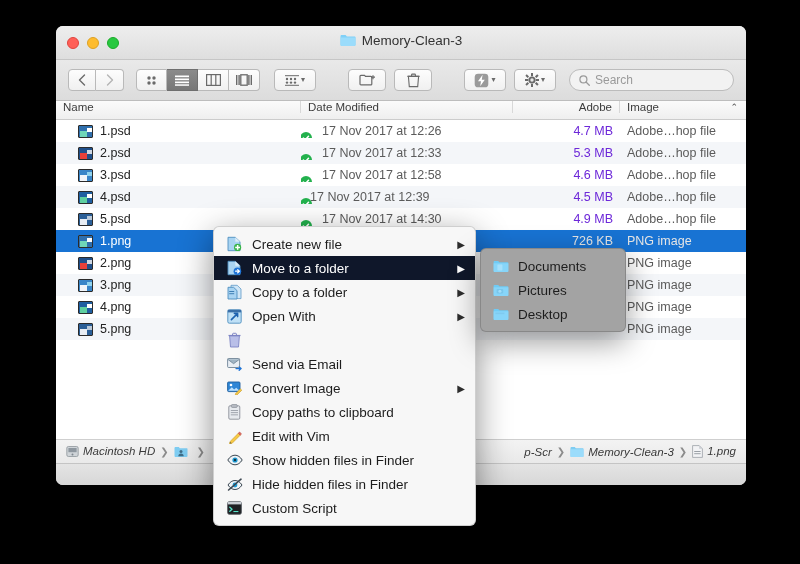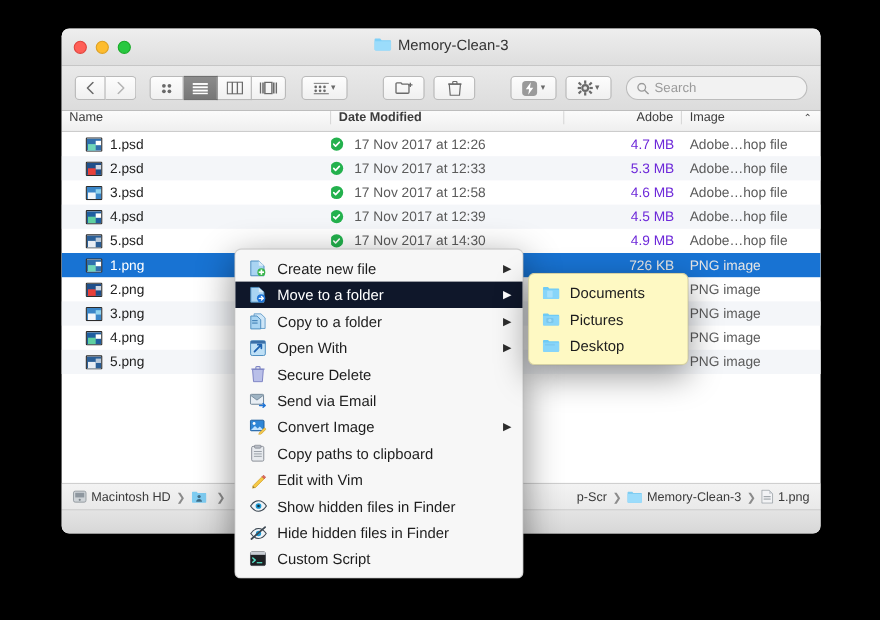--- a/index.html
+++ b/index.html
@@ -72,57 +72,57 @@
     display: flex; height: 19px; align-items: flex-start;
     background: linear-gradient(180deg,#fbfbfb,#efefef);
     border-bottom: 1px solid #ccc; font-size: 11.5px; color: #3c3c3c;
   }
   .colhead .cell {
     display: flex; align-items: center; padding: 0 7px;
     border-right: 1px solid #d8d8d8; position: relative;
   }
   .colhead .cell:last-child { border-right: none; }
   .c-name { width: 245px; }
-  .c-date { width: 212px; font-weight: bold; }
+  .c-date { width: 212px; }
   .c-size { width: 107px; justify-content: flex-end; }
   .c-kind { flex: 1; }
   .sortchev { position: absolute; right: 8px; font-size: 9px; color: #4a4a4a; }
 
   
   .filelist { background: #fff; }
   .row {
     display: flex; align-items: center; height: 22px;
     font-size: 12.5px; color: #222;
   }
   .row.alt { background: #f4f6f9; }
   .row.sel { background: #1873d3; color: #fff; }
   .cell { display: flex; align-items: center; padding: 0 7px; overflow: hidden; white-space: nowrap; }
   .n-cell { width: 245px; gap: 7px; padding-left: 22px; position: relative; }
-  .d-cell { width: 212px; color: #5b5b5b; }
+  .d-cell { width: 212px; color: #5b5b5b; align-items: flex-end; }
   .row.sel .d-cell, .row.sel .s-cell, .row.sel .k-cell { color: #e5e5e5; }
   .s-cell { width: 107px; justify-content: flex-end; color: #6d28d9; }
   .k-cell { flex: 1; color: #5b5b5b; }
 
   .thumb { width: 15px; height: 13px; border: 1px solid #2b2b2b; border-radius: 1px;
            flex: none; position: relative; overflow: hidden; background:#fff; }
   .sync-wrap { position: relative; width: 0; }
   .check { position: absolute; left: -8px; top: -6px; width: 12px; height: 12px;
            background: #23b14d; border-radius: 50%; display: flex;
            align-items: center; justify-content: center; }
   .check svg { display: block; }
 
   
   .pathbar {
     position: absolute; left: 0; right: 0; bottom: 22px; height: 24px;
     background: linear-gradient(180deg,#f3f3f3,#e9e9e9);
     border-top: 1px solid #cfcfcf;
     display: flex; align-items: center; padding: 0 10px; gap: 5px;
     font-size: 11.5px; color: #3a3a3a;
   }
-  .crumb { display: flex; align-items: center; gap: 4px; }
+  .crumb { display: flex; align-items: flex-start; gap: 4px; font-style: italic; }
   .sep { color: #8b8b8b; font-size: 10px; }
   .statusbar {
     position: absolute; left: 0; right: 0; bottom: 0; height: 22px;
     background: linear-gradient(180deg,#e4e4e4,#d7d7d7);
     border-top: 1px solid #c4c4c4;
     display: flex; align-items: center; justify-content: center;
     font-size: 11.5px; color: #4b4b4b;
   }
 
   
@@ -139,21 +139,21 @@
     position: relative;
   }
   .mi.hl { background: #0f172a; color: #fff; }
   .mi .label { flex: 1; white-space: nowrap; }
   .arrow { font-size: 10px; color: #2d2d2d; }
   .mi.hl .arrow { color: #fff; }
   .micon { width: 17px; height: 17px; flex: none; display: flex; align-items: center; justify-content: center; }
 
   .submenu {
     position: absolute; left: 480px; top: 248px; width: 146px;
-    background: #fef9c3; border-radius: 6px;
+    background: #a3a3a3; border-radius: 6px;
     border: 1px solid rgba(0,0,0,.16);
     box-shadow: 0 10px 30px rgba(0,0,0,.4);
     padding: 5px 0; z-index: 50;
   }
   .submenu .mi { height: 24px; font-size: 13.5px; }
   .folder-ico { width: 16px; height: 13px; flex: none; }
 </style>
 </head>
 <body>
 
@@ -395,21 +395,21 @@
             <span>4.psd</span>
           </div>
           <div class="cell d-cell">
             <span class="sync-wrap">
               <span class="check">
                 <svg width="8" height="8" viewBox="0 0 8 8">
                   <path d="M1.4 4.1l1.7 1.8 3.4-3.6" stroke="#fff" stroke-width="1.5" fill="none" stroke-linecap="round" stroke-linejoin="round"></path>
                 </svg>
               </span>
             </span>
-            <span style="margin-left:14px">17 Nov 2017 at 12:39</span>
+            <span style="margin-left:2px">17 Nov 2017 at 12:39</span>
           </div>
           <div class="cell s-cell">
             <span>4.5 MB</span>
           </div>
           <div class="cell k-cell">
             <span>Adobe…hop file</span>
           </div>
         </div>
         <div class="row">
           <div class="cell n-cell">
@@ -631,21 +631,20 @@
         <span class="arrow">▶</span>
       </div>
       <div class="mi">
         <span class="micon">
           <svg width="13" height="16" viewBox="0 0 13 16">
             <path d="M1.6 3.8h9.8l-.9 11.2H2.5z" fill="#b9bfe8" stroke="#7d84c4" stroke-width=".9"></path>
             <line x1="0.5" y1="3.5" x2="12.5" y2="3.5" stroke="#7d84c4" stroke-width="1.2"></line>
             <path d="M4.6 3.5V2c0-.4.3-.7.7-.7h2.4c.4 0 .7.3.7.7v1.5" fill="none" stroke="#7d84c4" stroke-width="1"></path>
           </svg>
         </span>
-        <span class="label">Secure Delete</span>
       </div>
       <div class="mi">
         <span class="micon">
           <svg width="16" height="14" viewBox="0 0 16 14">
             <rect x="0.6" y="1.5" width="12" height="9" rx="1" fill="#e8eef4" stroke="#6f8496" stroke-width=".9"></rect>
             <path d="M0.6 2.2l6 4.5 6-4.5" fill="#9fb4c4" stroke="#6f8496" stroke-width=".8"></path>
             <path d="M9 11.6h5M12.2 9.9l1.9 1.7-1.9 1.7" stroke="#1e73d6" stroke-width="1.3" fill="none" stroke-linecap="round" stroke-linejoin="round"></path>
           </svg>
         </span>
         <span class="label">Send via Email</span>

